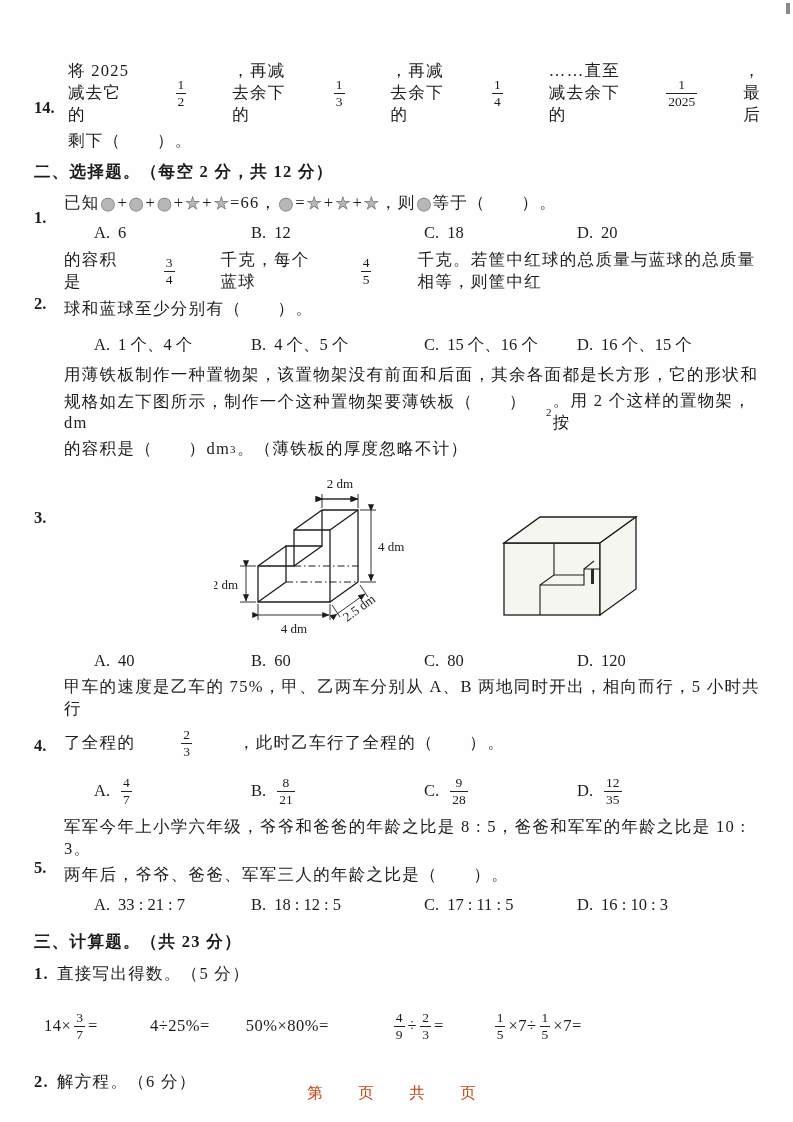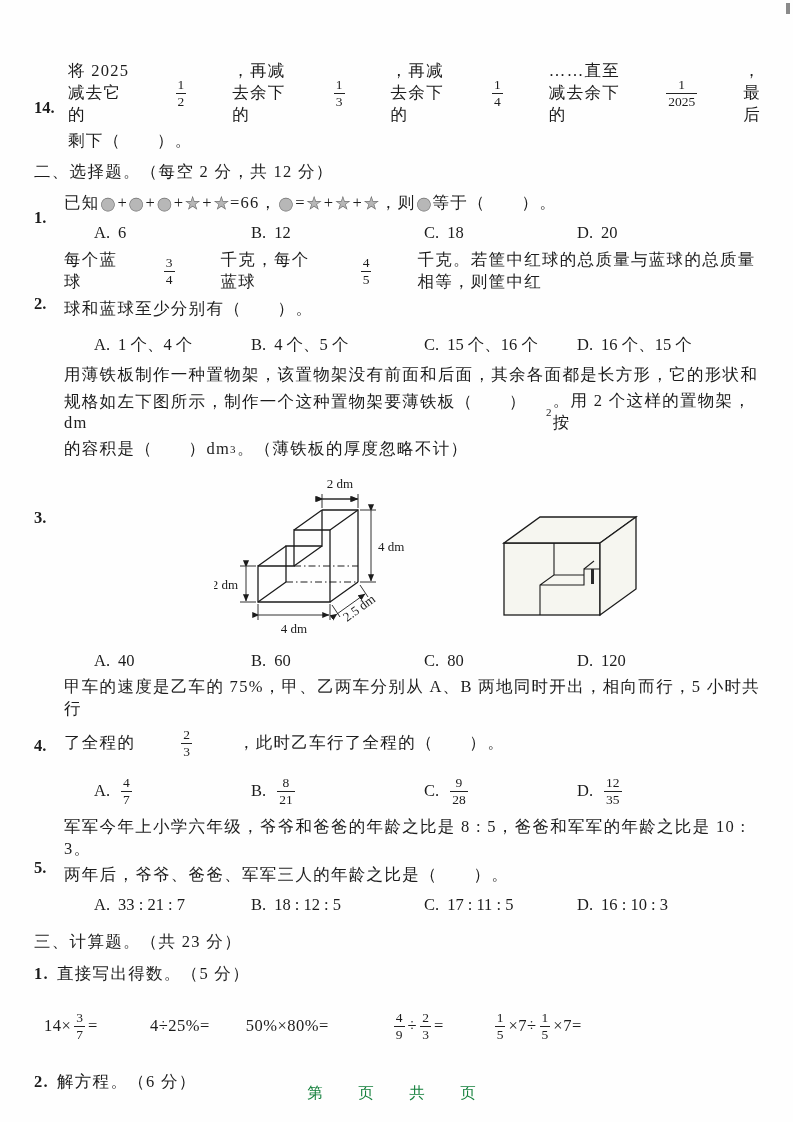--- a/index.html
+++ b/index.html
@@ -21,32 +21,32 @@
         vertical-align:middle;line-height:1.12;font-size:13.5px;
         margin:0 3px;letter-spacing:0;}
   .frac .den{border-top:1.2px solid #222;padding:0 2px;}
   .opts{display:flex;margin-left:30px;min-height:30px;align-items:center;}
   .opt{display:flex;align-items:center;}
   .opt:nth-child(1){width:157px;}
   .opt:nth-child(2){width:173px;}
   .opt:nth-child(3){width:153px;}
   .optk{margin-right:8px;}
   .sup{font-size:11px;vertical-align:super;line-height:0;}
-  .sect{font-weight:normal;min-height:32px;display:flex;align-items:center;letter-spacing:1.3px;}
+  .sect{font-weight:bold;min-height:32px;display:flex;align-items:center;letter-spacing:1.3px;}
   .sub{min-height:32px;display:flex;align-items:center;}
   .sub .no{font-weight:bold;margin-right:8px;}
   .figures{display:flex;align-items:center;margin:6px 0 4px 150px;}
   .calcrow{display:flex;margin:10px 0 14px 10px;min-height:52px;}
   .calcrow .ci{display:flex;align-items:center;letter-spacing:.5px;}
   .eqrow{display:flex;align-items:center;margin:8px 0 0 26px;min-height:56px;}
   .shape{color:#b7b7b7;font-family:"DejaVu Sans",sans-serif;font-size:17px;
          margin:0 1px;letter-spacing:0;-webkit-text-stroke:.6px #6f6f6f;}
   .op{margin:0 1px;letter-spacing:0;}
   .footer{position:absolute;left:0;right:0;bottom:18px;text-align:center;
-          font-size:15.5px;letter-spacing:10px;color:#15803d;}
+          font-size:15.5px;letter-spacing:10px;color:#c2410c;}
   .artifact{position:absolute;top:3px;right:3px;width:4px;height:11px;background:#8a8a8a;}
   svg text{font-family:"Liberation Serif","DejaVu Serif",serif;fill:#1c1c1c;}
   .mb6{margin-bottom:6px;}
 </style>
 </head>
 <body>
 
 <div class="page">
   <div class="artifact"></div>
 
@@ -126,21 +126,21 @@
             <span>20</span>
           </div>
       </div>
     </div>
   </div>
 
   <div class="row">
     <div class="qno">2.</div>
     <div class="qbody">
       <div class="l lf cjk">
-        <span>每个蓝球</span>
+        <span>的容积是</span>
         <span class="frac">
             <span>3</span>
             <span class="den">4</span>
           </span>
         <span>千克，每个蓝球</span>
         <span class="frac">
             <span>4</span>
             <span class="den">5</span>
           </span>
         <span>千克。若筐中红球的总质量与蓝球的总质量相等，则筐中红</span>

